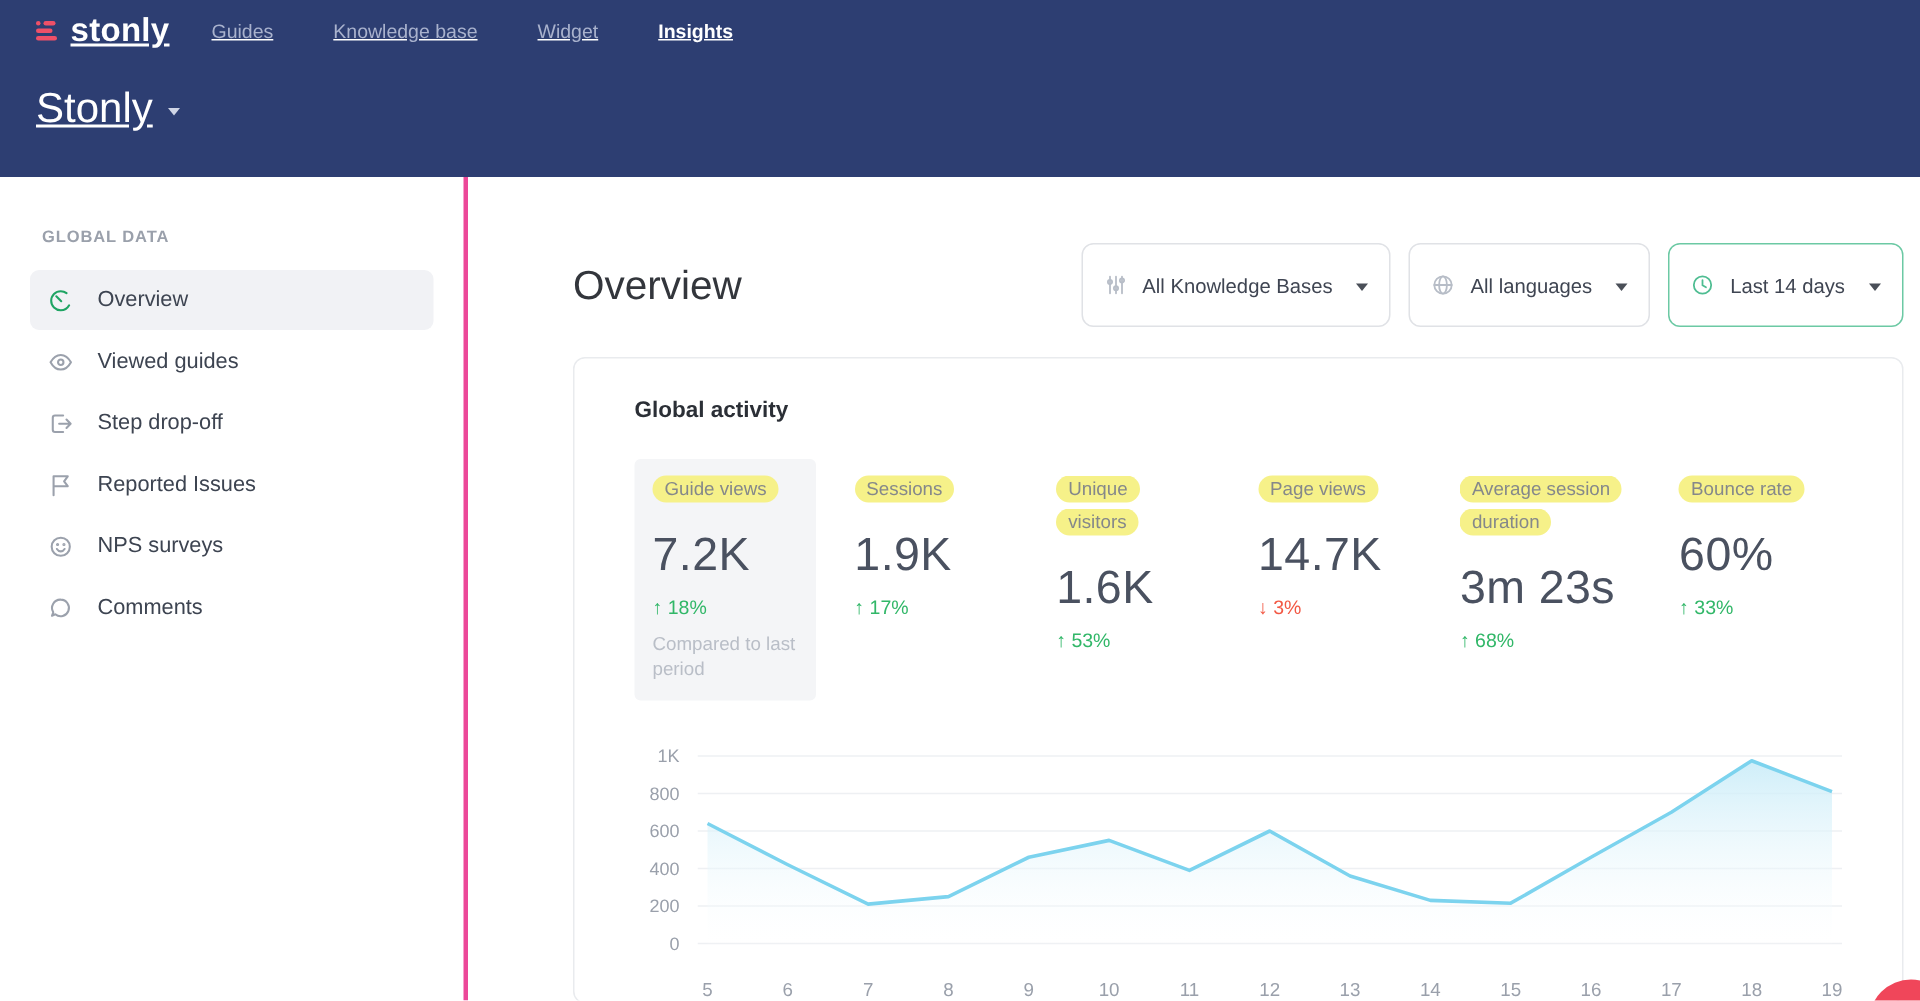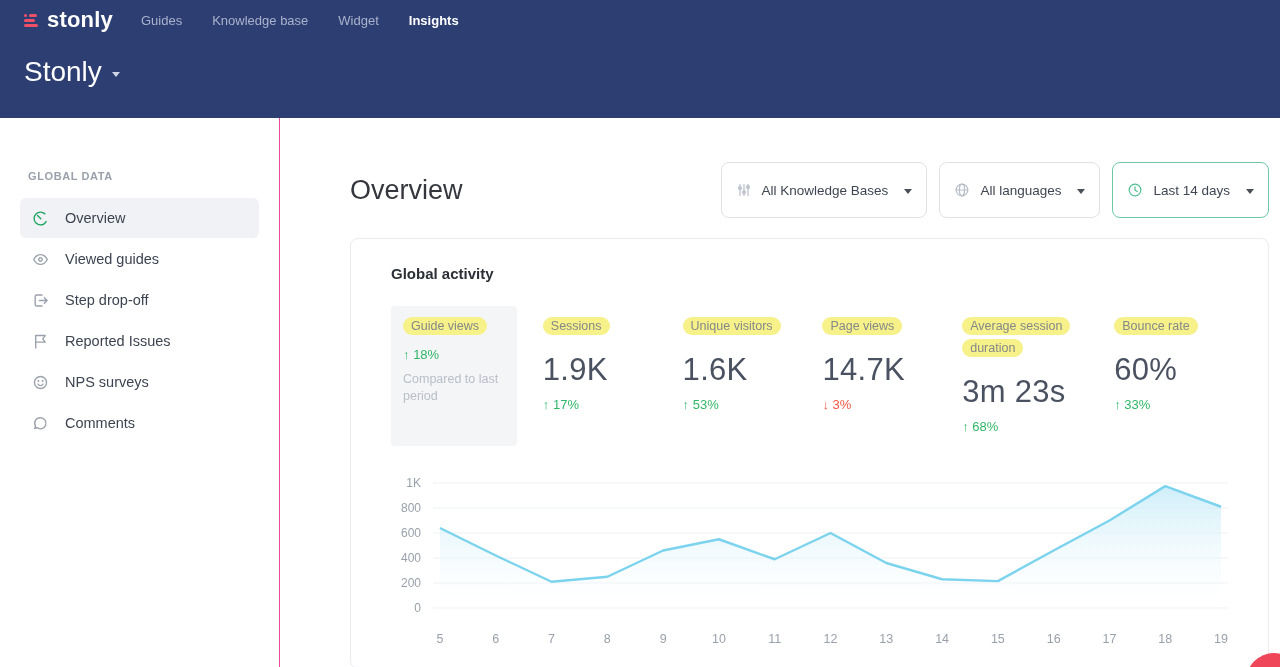--- a/index.html
+++ b/index.html
@@ -1,38 +1,38 @@
 <!DOCTYPE html>
 <html><head>
 <meta charset="utf-8">
 <style>
   * { margin:0; padding:0; box-sizing:border-box; }
   html,body { width:1280px; height:667px; overflow:hidden; }
   body { font-family:"Liberation Sans","DejaVu Sans",sans-serif; background:#fff; position:relative; color:#3d4451; }
 
   
-  .app-header { height:118px; background:#2d3e72; color:#fff; }
+  .app-header { height:118px; background:#2d3e72; color:#fff;text-decoration:underline; }
   .topnav { display:flex; align-items:center; height:40px; padding:0 24px; }
   .logo { display:flex; align-items:center; gap:7px; cursor:pointer; margin-right:28px; }
   .logo-mark { display:flex; flex-direction:column; gap:2px; width:16px; }
   .logo-mark .row { display:flex; gap:2px; align-items:center; }
   .logo-mark .dot { width:3px; height:3px; border-radius:2px; background:#ef5068; }
   .logo-mark .bar { height:3px; border-radius:2px; background:#ef5068; }
   .b8{width:8px;} .b11{width:11px;} .b14{width:14px;}
   .logo-text { font-size:22px; font-weight:bold; letter-spacing:.2px; line-height:1; }
-  .nav-items { display:flex; gap:30px; }
+  .nav-items { display:flex; gap:40px; }
   .nav-item { font-size:13px; color:#a9b2cd; cursor:pointer; }
   .nav-item.active { color:#ffffff; font-weight:bold; }
   .workspace { display:flex; align-items:center; gap:10px; padding:16px 24px 0; cursor:pointer; width:max-content; }
   .workspace-name { font-size:28px; font-weight:400; }
   .caret { width:0; height:0; border-left:4px solid transparent; border-right:4px solid transparent; border-top:5px solid #cfd5e6; margin-top:4px; }
 
   
   .layout { display:flex; height:549px; }
-  .sidebar { width:280px; border-right:1px solid #ec4899; padding:52px 20px 0; flex-shrink:0; }
+  .sidebar { width:312px; border-right:3px solid #ec4899; padding:34px 20px 0; flex-shrink:0; }
   .sidebar-section-title { font-size:11px; letter-spacing:.6px; color:#9aa0ab; margin:0 0 16px 8px; font-weight:bold; }
   .side-item { display:flex; align-items:center; gap:16px; height:40px; padding:0 12px; border-radius:6px; margin-bottom:1px; cursor:pointer; }
   .side-item.active { background:#f1f2f5; }
   .side-item svg { width:17px; height:17px; stroke:#9ba1ac; fill:none; stroke-width:1.3; stroke-linecap:round; stroke-linejoin:round; flex-shrink:0; }
   .side-item.active svg { stroke:#1fa463; }
   .side-label { font-size:14.5px; color:#3d4451; }
 
   .main { flex:1; padding:0 11px 0 70px; }
   .main-header { display:flex; align-items:center; justify-content:space-between; margin-top:44px; }
   .page-title { font-size:27px; font-weight:400; color:#33363c; }
@@ -191,20 +191,21 @@
         </div>
       </div>
     </div>
 
     <div class="card">
       <div class="card-title">Global activity</div>
 
       <div class="metrics">
         <div class="metric up selected">
           <span class="metric-label">Guide views</span>
+          <div class="metric-value">7.2K</div>
           <div class="metric-delta"><span>↑</span> <span>18%</span></div>
           <div class="metric-note">Compared to last period</div>
         </div>
         <div class="metric up">
           <span class="metric-label">Sessions</span>
           <div class="metric-value">1.9K</div>
           <div class="metric-delta"><span>↑</span> <span>17%</span></div>
         </div>
         <div class="metric up">
           <span class="metric-label">Unique visitors</span>

